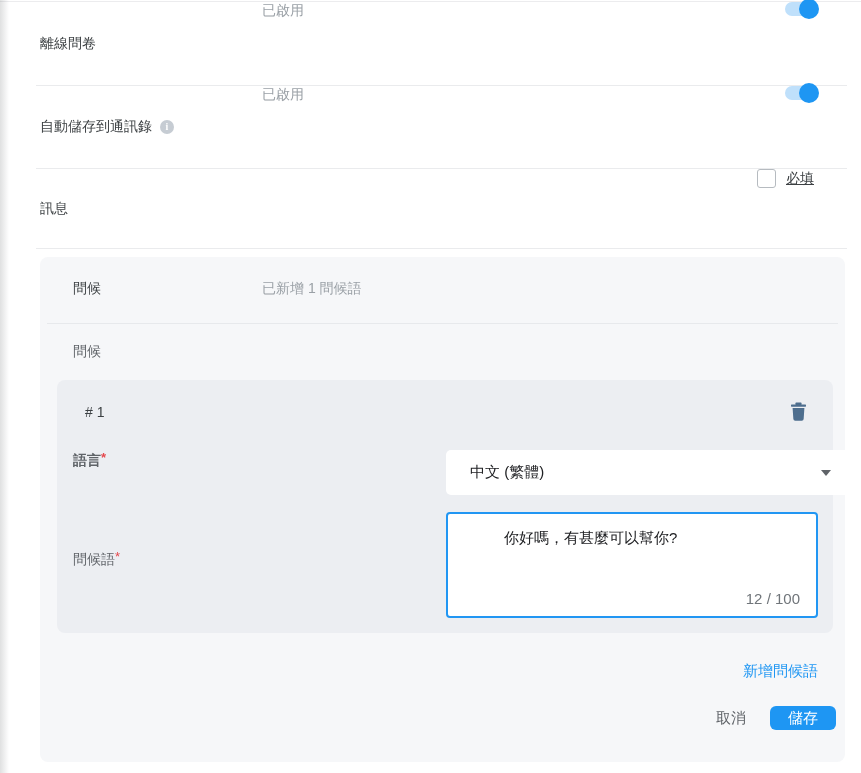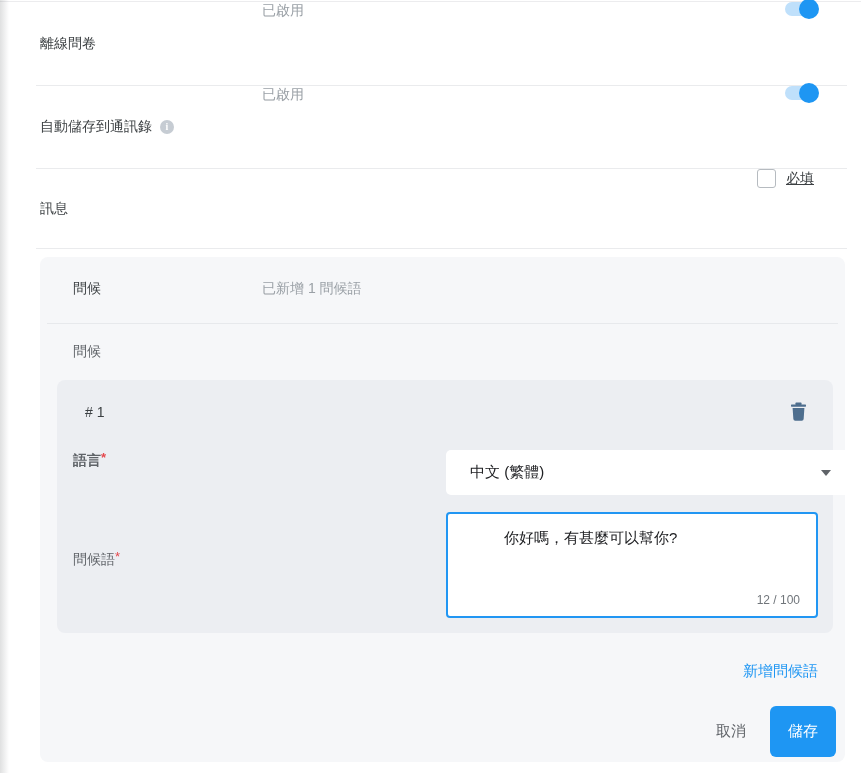--- a/index.html
+++ b/index.html
@@ -100,36 +100,36 @@
   .textarea {
     position:absolute; left:389px; top:132px; width:372px; height:106px;
     background:#ffffff; border:2px solid #2196f3; border-radius:4px;
     cursor:text;
   }
   .textarea-text {
     position:absolute; left:16px; top:13px; right:16px;
     font-size:15px; color:#202124; line-height:21px;margin-left:40px;
   }
   .char-counter {
-    position:absolute; right:16px; bottom:9px; font-size:12px; color:#70757a;
+    position:absolute; right:16px; bottom:9px; font-size:15px; color:#70757a;
   }
   .add-link {
     position:absolute; right:27px; top:405px;
     font-size:15px; color:#1e96f3; cursor:pointer; text-decoration:none;
   }
   .actions {
     position:absolute; right:9px; top:449px;
     display:flex; align-items:center; gap:24px;
   }
   .cancel-button {
     background:none; border:none; font-size:15px; color:#5f6368; cursor:pointer;
     font-family:"Liberation Sans", sans-serif;
   }
   .save-button {
-    width:66px; height:51px; border:none; border-radius:6px;
+    width:66px; height:24px; border:none; border-radius:6px;
     background:#1e96f3; color:#ffffff; font-size:15px; cursor:pointer;
     display:flex; align-items:center; justify-content:center;
     font-family:"Liberation Sans", sans-serif;
   }
 </style>
 </head>
 <body>
 
 <div class="page">
   <div class="top-hairline"></div>

